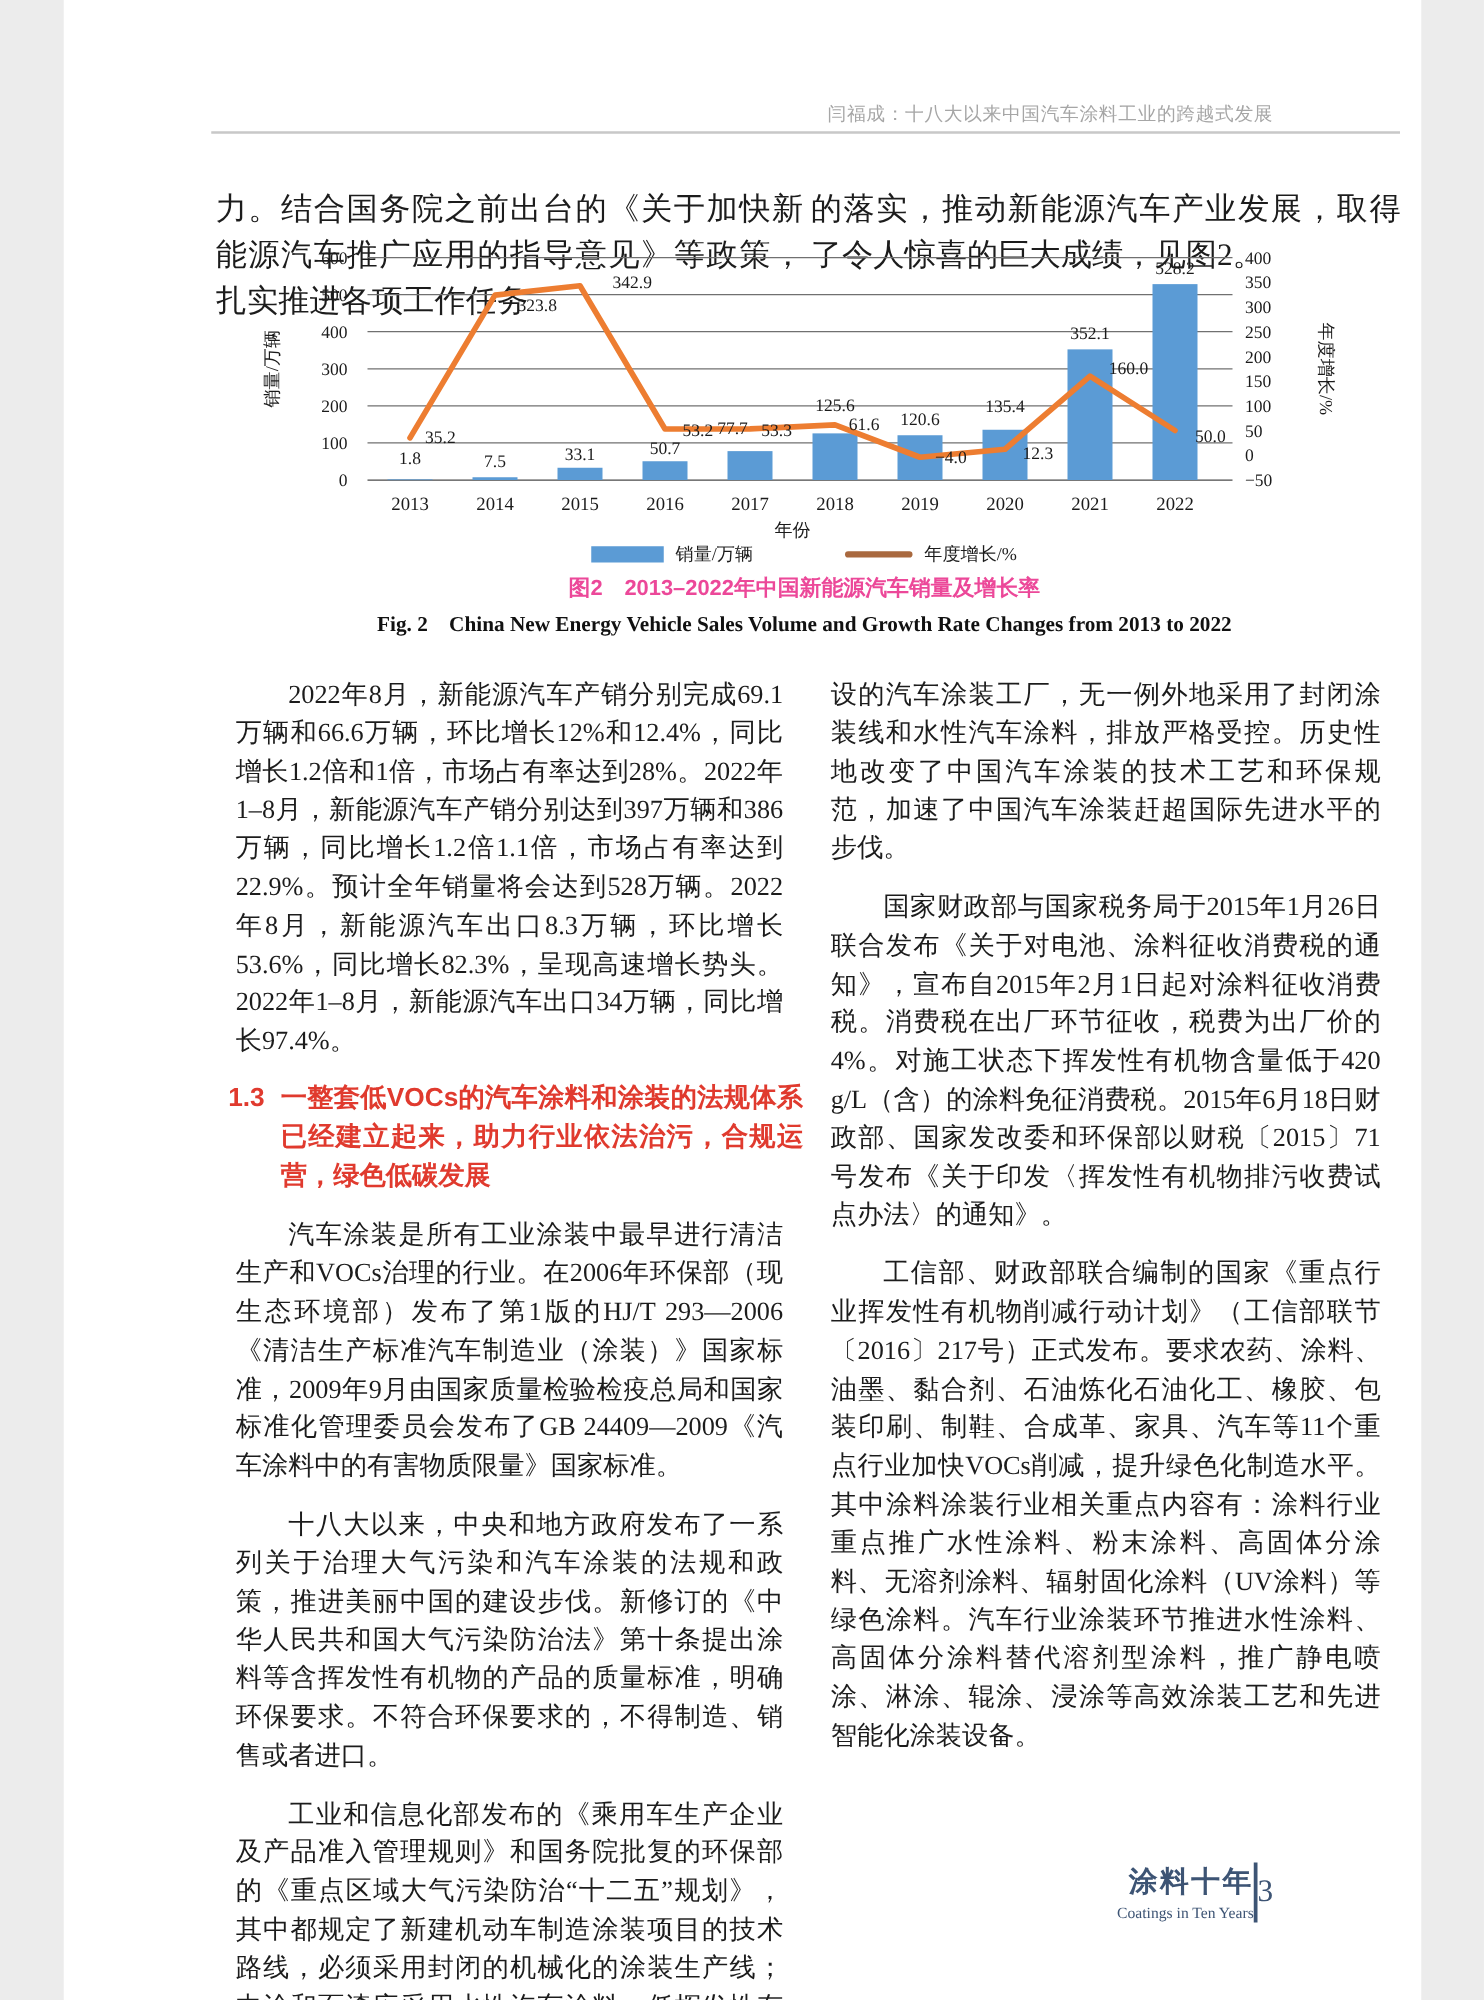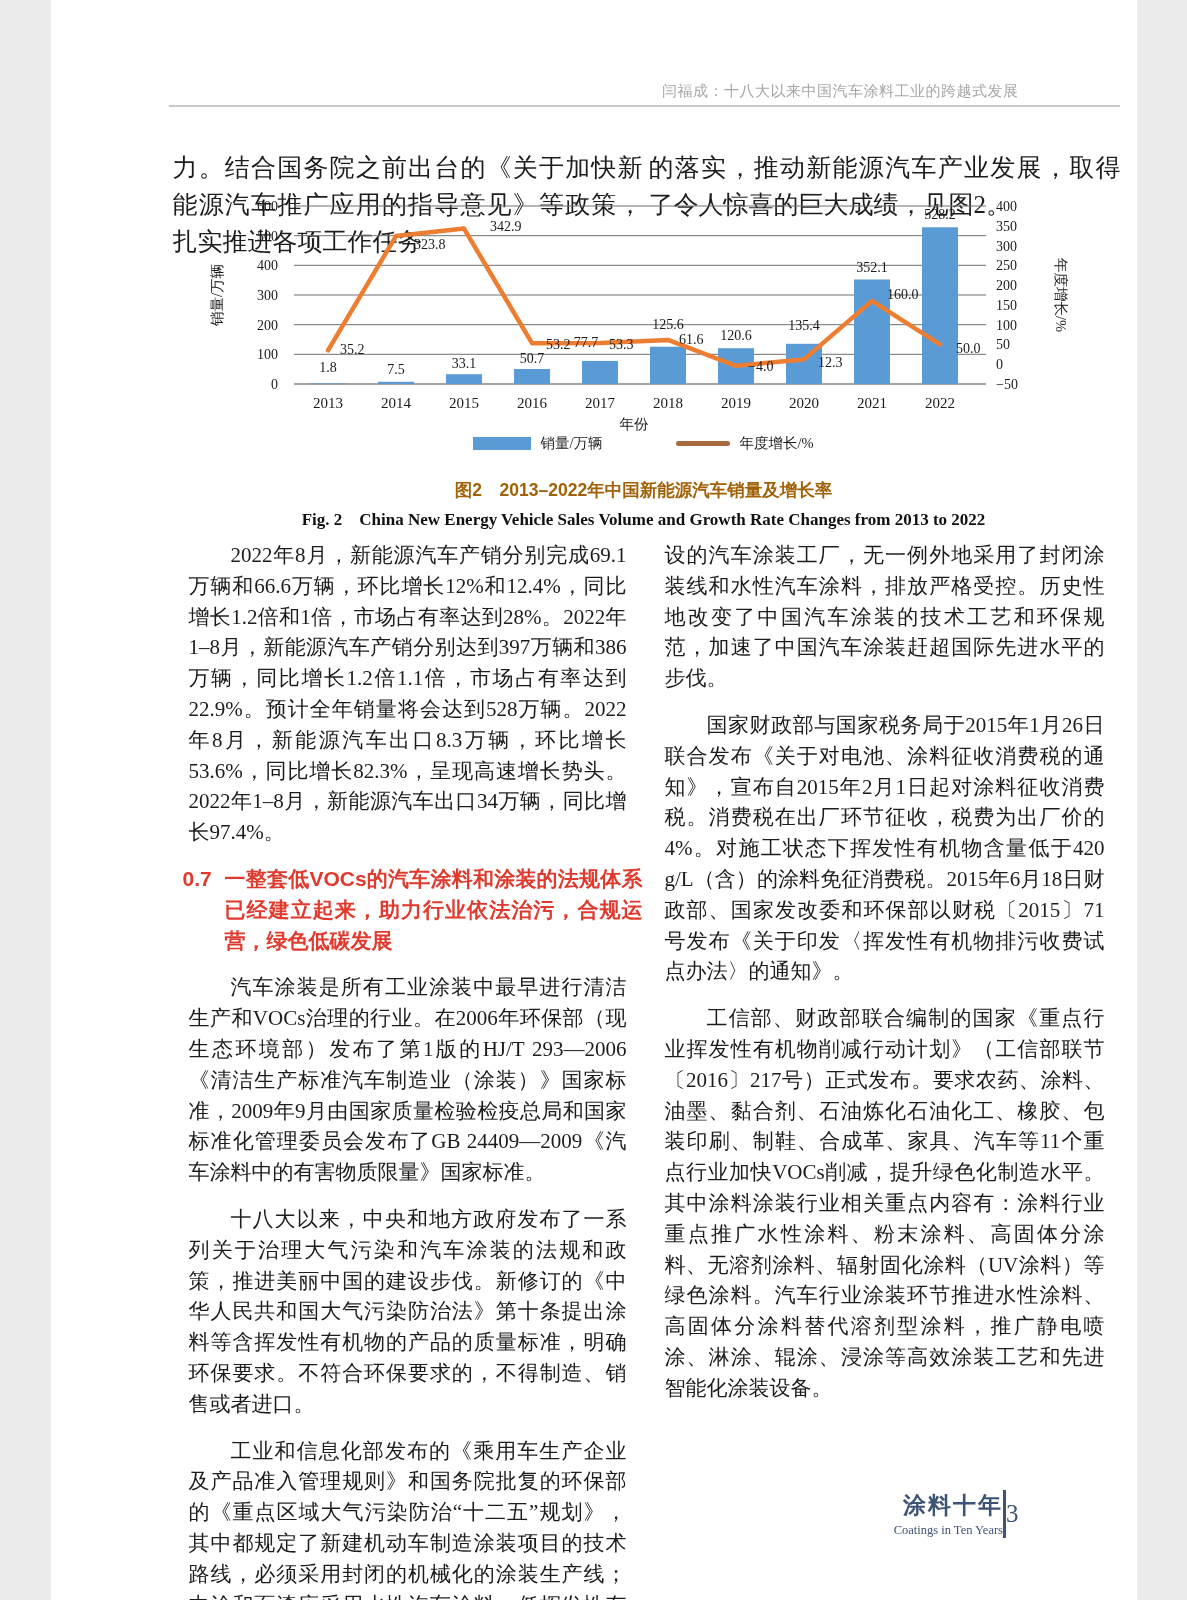--- a/index.html
+++ b/index.html
@@ -28,21 +28,21 @@
   .chart-canvas{width:900px;height:240px;}
   .chart-canvas text{font-family:"Liberation Serif","DejaVu Serif",serif;fill:#1b1b1b;}
   .chart-canvas .tk{font-size:14px;}
   .chart-canvas .dl{font-size:14px;}
   .chart-canvas .yr{font-size:15px;}
   .chart-canvas .at{font-size:14.5px;}
   .legend{display:flex;justify-content:center;align-items:center;gap:74px;margin-top:0;height:22px;font-size:14.5px;}
   .legend-item{display:flex;align-items:center;gap:9px;}
   .legend-bar{width:58px;height:13px;background:#5B9BD5;}
   .legend-line{width:54px;height:5px;border-radius:2.5px;background:#A9693F;}
-  .cap-cn{text-align:center;margin-top:24px;font:700 17.5px "Liberation Sans","DejaVu Sans",sans-serif;color:#a16207;}
+  .cap-cn{text-align:center;margin-top:4px;font:700 17.5px "Liberation Sans","DejaVu Sans",sans-serif;color:#ec4899;}
   .cap-en{text-align:center;margin-top:6px;font:700 17px "Liberation Serif","DejaVu Serif",serif;color:#111;}
   .col{position:absolute;top:524px;font-size:21px;line-height:30.8px;}
   .col-left{left:122px;width:470px;}
   .col-right{left:598px;width:472px;}
   .para{margin:16px;text-align:justify;}
   .indent{text-indent:2em;}
   .sec-heading{
     position:relative;margin:0;padding-left:52px;text-align:justify;
     color:var(--heading-red);font:700 21px/30.8px "Liberation Sans","DejaVu Sans",sans-serif;
   }
@@ -160,21 +160,21 @@
         <span>年度增长/%</span>
       </div>
     </div>
     <figcaption class="cap-cn">图2　2013–2022年中国新能源汽车销量及增长率</figcaption>
     <figcaption class="cap-en">Fig. 2　China New Energy Vehicle Sales Volume and Growth Rate Changes from 2013 to 2022</figcaption>
   </figure>
 
   <div class="col col-left">
     <p class="para indent">2022年8月，新能源汽车产销分别完成69.1万辆和66.6万辆，环比增长12%和12.4%，同比增长1.2倍和1倍，市场占有率达到28%。2022年1–8月，新能源汽车产销分别达到397万辆和386万辆，同比增长1.2倍1.1倍，市场占有率达到22.9%。预计全年销量将会达到528万辆。2022年8月，新能源汽车出口8.3万辆，环比增长53.6%，同比增长82.3%，呈现高速增长势头。2022年1–8月，新能源汽车出口34万辆，同比增长97.4%。</p>
     <h3 class="sec-heading">
-      <span class="sec-no">0.7</span>
+      <span class="sec-no">1.3</span>
       <span class="sec-text">一整套低VOCs的汽车涂料和涂装的法规体系已经建立起来，助力行业依法治污，合规运营，绿色低碳发展</span>
     </h3>
     <p class="para indent">汽车涂装是所有工业涂装中最早进行清洁生产和VOCs治理的行业。在2006年环保部（现生态环境部）发布了第1版的HJ/T 293—2006《清洁生产标准汽车制造业（涂装）》国家标准，2009年9月由国家质量检验检疫总局和国家标准化管理委员会发布了GB 24409—2009《汽车涂料中的有害物质限量》国家标准。</p>
     <p class="para indent">十八大以来，中央和地方政府发布了一系列关于治理大气污染和汽车涂装的法规和政策，推进美丽中国的建设步伐。新修订的《中华人民共和国大气污染防治法》第十条提出涂料等含挥发性有机物的产品的质量标准，明确环保要求。不符合环保要求的，不得制造、销售或者进口。</p>
     <p class="para indent">工业和信息化部发布的《乘用车生产企业及产品准入管理规则》和国务院批复的环保部的《重点区域大气污染防治“十二五”规划》，其中都规定了新建机动车制造涂装项目的技术路线，必须采用封闭的机械化的涂装生产线；中涂和面漆应采用水性汽车涂料；低挥发性有机物含量占总涂料使用量比例不低于80%；小型乘用车单位涂装面积的挥发性有机物排放量不高于35 g/m²。这个规范，对于汽车涂料和涂装行业的发展起到了决定性的指导作用。此后所有批准建</p>
   </div>
 
   <div class="col col-right">
     <p class="para">设的汽车涂装工厂，无一例外地采用了封闭涂装线和水性汽车涂料，排放严格受控。历史性地改变了中国汽车涂装的技术工艺和环保规范，加速了中国汽车涂装赶超国际先进水平的步伐。</p>
     <p class="para indent">国家财政部与国家税务局于2015年1月26日联合发布《关于对电池、涂料征收消费税的通知》，宣布自2015年2月1日起对涂料征收消费税。消费税在出厂环节征收，税费为出厂价的4%。对施工状态下挥发性有机物含量低于420 g/L（含）的涂料免征消费税。2015年6月18日财政部、国家发改委和环保部以财税〔2015〕71号发布《关于印发〈挥发性有机物排污收费试点办法〉的通知》。</p>

